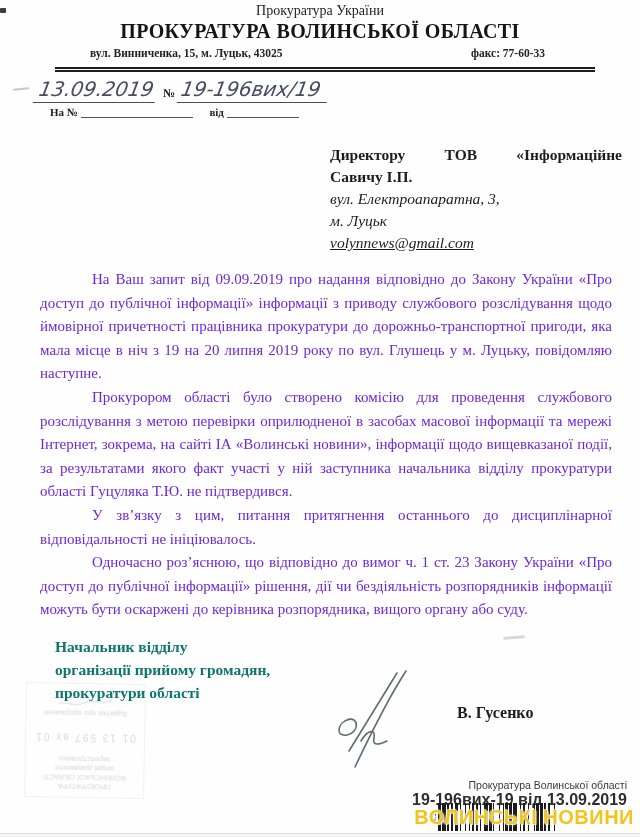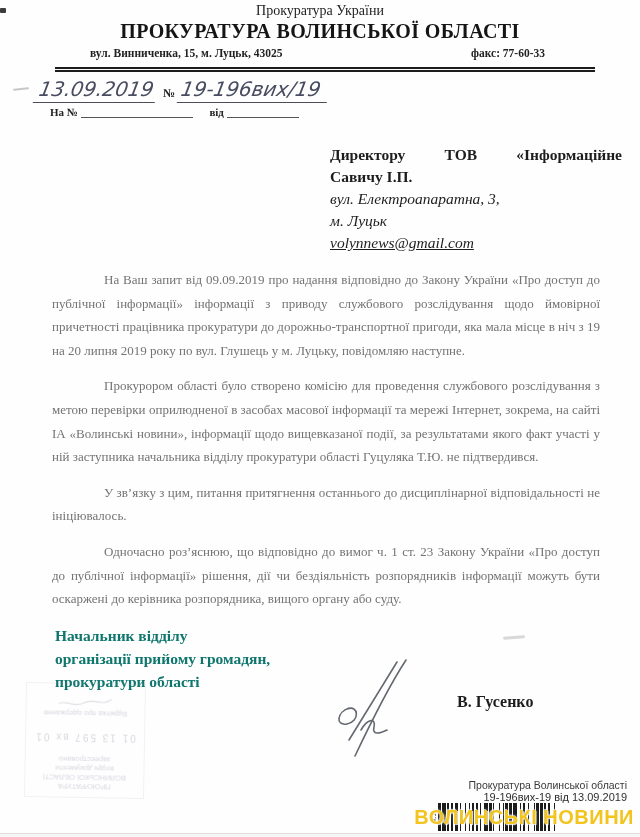--- a/index.html
+++ b/index.html
@@ -34,22 +34,22 @@
   .blank-2{ width:72px; }
   
   .addressee{ margin:26px 18px 0 330px;width:292px;font-size:15.5px;line-height:22px;color:#1d1d1d; }
   .addr-b{ font-weight:bold;text-align:justify; }
   .addr-b.stretch{ text-align-last:justify; }
   .addr-i{ font-style:italic; }
   .addr-email{ font-style:italic;text-decoration:underline; }
   
   .body-text{ margin-top:14px;padding:0 28px 0 40px; }
   .body-text p{
-    margin:12px;font-size:13px;line-height:23.6px;text-align:justify;
-    text-indent:52px;color:#737373;
+    margin:0;font-size:15px;line-height:23.6px;text-align:justify;
+    text-indent:52px;color:#6d28d9;
   }
   
   .sig-block{ position:relative;margin:13px 0 0 55px;height:105px; }
   .sig-titles{ width:285px;font-weight:bold;font-size:15.5px;line-height:23px;color:#0f766e; }
   .sig-name{ position:absolute;left:402px;top:69px;font-weight:bold;font-size:16px;color:#1d1d1d; }
   .sig-svg{ position:absolute;left:272px;top:34px;opacity:.85; }
   
   .faint-stamp{
     position:absolute;left:25px;top:683px;width:120px;height:115px;
     transform:rotate(181deg);
@@ -61,21 +61,21 @@
   .faint-stamp .fs-line{ font-size:7.5px;line-height:9px; }
   .faint-stamp .fs-num{ font-size:10px;letter-spacing:2px;margin-top:12px; }
   .faint-stamp .fs-note{ font-size:7.5px;margin-top:14px; }
   .fs-squiggle{ opacity:.8 }
   
   .footer-stamp{
     position:absolute;right:13px;top:779px;text-align:right;
     font-family:"Liberation Sans",sans-serif;color:#3a3a3a;
   }
   .fst-org{ font-size:10.5px; }
-  .fst-ref{ font-size:11px;font-weight:normal;color:#2e2e2e; }
+  .fst-ref{ font-size:16px;font-weight:bold;color:#2e2e2e; }
   .barcode-row{ position:absolute;right:10px;top:803px;display:flex;align-items:center; }
   .barcode-side{
     writing-mode:vertical-rl;transform:rotate(180deg);
     font-family:"Liberation Sans",sans-serif;font-size:6.5px;color:#333;margin-right:1px;
   }
   .barcode{ width:192px;height:28px;white-space:nowrap;font-size:0; }
   .watermark{
     position:absolute;right:6px;top:806px;z-index:6;
     font-family:"Liberation Sans",sans-serif;font-weight:bold;font-size:20px;
     letter-spacing:.5px;

